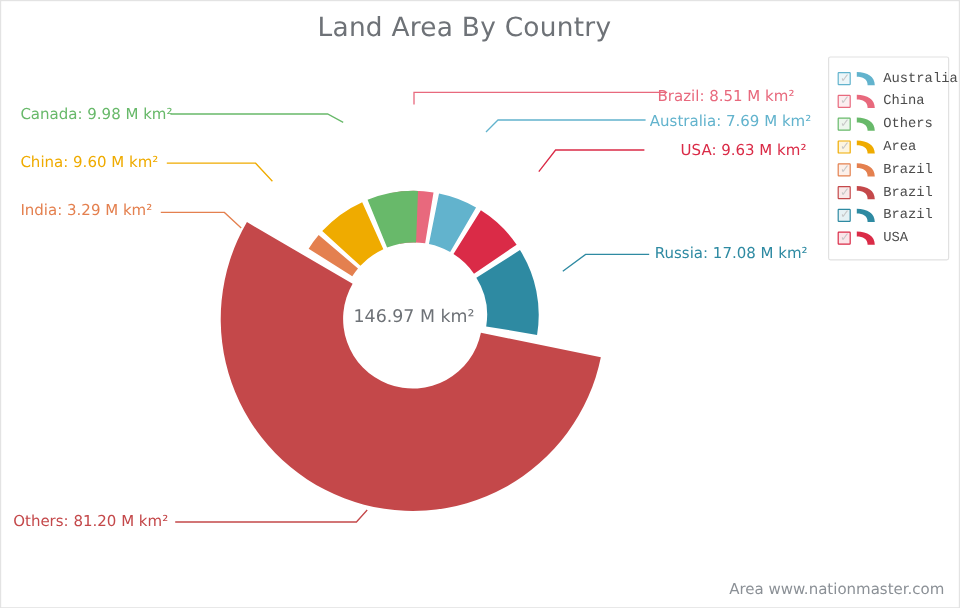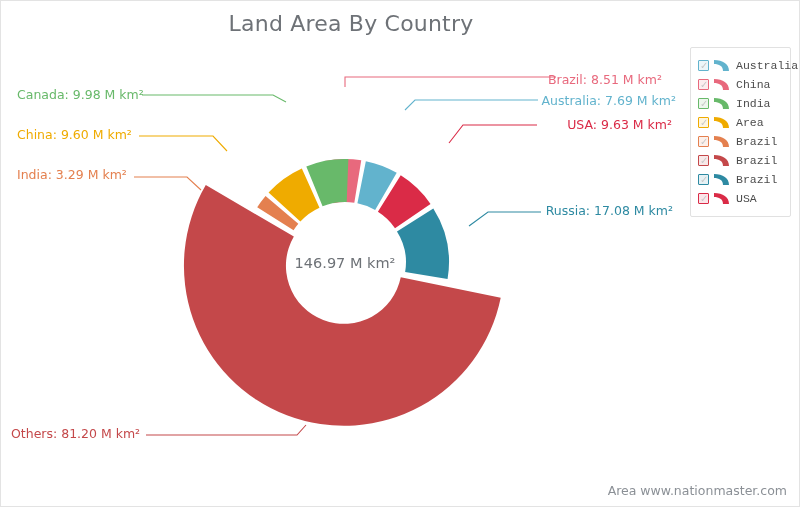--- a/index.html
+++ b/index.html
@@ -24,20 +24,21 @@
     position: absolute;
     left: 0;
     top: 10px;
     width: 700px;
     text-align: center;
     font-size: 22px;
     color: #6e7277;
     letter-spacing: 0.2px;
     font-weight: normal;
     margin: 0;
+    padding-left: 36px;
   }
   #plot-svg {
     position: absolute;
     left: 0;
     top: 0;
   }
   .slice-path { stroke: none; }
   .leader-line {
     fill: none;
     stroke-width: 1.1;
@@ -168,21 +169,21 @@
         </svg>
         <span class="legend-label">China</span>
       </div>
       <div class="legend-row">
         <span class="legend-check" style="border-color: rgb(104, 185, 106); background: rgba(104, 185, 106, 0.12);">
           <span class="tick">✓</span>
         </span>
         <svg class="legend-swatch" viewBox="0 0 17 13">
           <path d="M1 1 C 10 1, 16 5, 16 12 L 10 12 C 10 7, 6 5, 1 5 Z" fill="#68b96a"></path>
         </svg>
-        <span class="legend-label">India</span>
+        <span class="legend-label">Others</span>
       </div>
       <div class="legend-row">
         <span class="legend-check" style="border-color: rgb(239, 171, 0); background: rgba(239, 171, 0, 0.12);">
           <span class="tick">✓</span>
         </span>
         <svg class="legend-swatch" viewBox="0 0 17 13">
           <path d="M1 1 C 10 1, 16 5, 16 12 L 10 12 C 10 7, 6 5, 1 5 Z" fill="#efab00"></path>
         </svg>
         <span class="legend-label">Area</span>
       </div>

